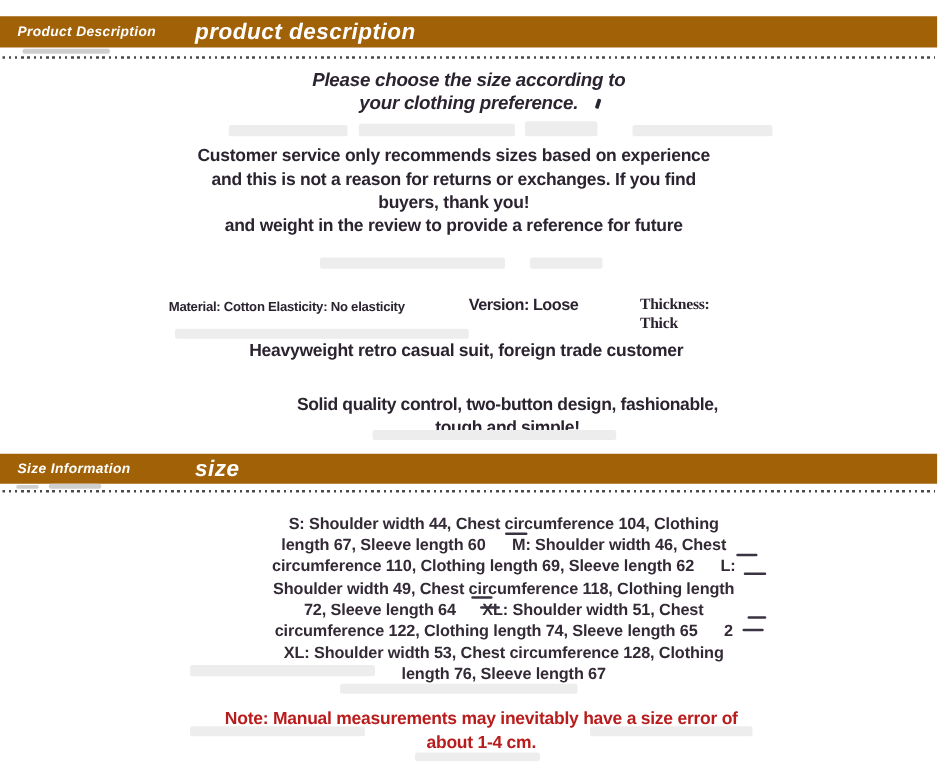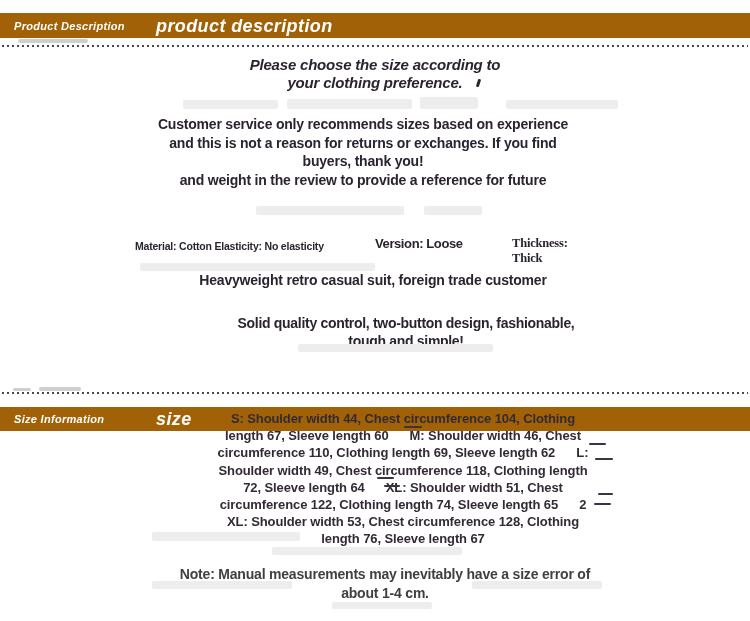--- a/index.html
+++ b/index.html
@@ -28,21 +28,21 @@
     background-image:repeating-linear-gradient(to right,#4a4a4a 0 2px,transparent 2px 5px);
   }
   
   .tblock{position:absolute;text-align:center;letter-spacing:-0.2px;}
   .tline{white-space:pre-wrap;}
   .heading{left:0;width:750px;top:56px;font-size:15px;line-height:18px;font-style:italic;}
   .policy{left:0;width:726px;top:115px;font-size:14px;line-height:18.5px;}
   .fabric{left:0;width:676px;top:272px;font-size:14px;line-height:17.5px;margin-left:35px;}
   .quality{left:60px;width:692px;top:315px;font-size:14px;line-height:17.5px;letter-spacing:-0.3px;}
   .measurements{left:30px;width:746px;top:410px;font-size:13px;line-height:17.2px;letter-spacing:-0.1px;color:#332a36;}
-  .note{left:20px;width:730px;top:565px;font-size:14px;line-height:18.5px;color:#404040;}
+  .note{left:20px;width:730px;top:565px;font-size:14px;line-height:18.5px;color:#b91c1c;}
   
   .attr{position:absolute;white-space:pre-wrap;}
   .attr-material{left:135px;top:240px;font-size:10.5px;letter-spacing:-0.2px;}
   .attr-version{left:375px;top:236px;font-size:13px;letter-spacing:-0.4px;}
   .attr-thickness{left:512px;top:236px;width:80px;font-size:12.5px;line-height:15px;letter-spacing:-0.2px;font-family:Liberation Serif, serif;}
   
   .ghost{position:absolute;background:#ededed;border-radius:2px;}
   .ghost.dark{background:#cfcfcf;}
   
   .dash{position:absolute;height:2px;background:#3a3342;border-radius:1px;}
@@ -91,21 +91,21 @@
     <div class="tline">Heavyweight retro casual suit, foreign trade customer</div>
   </div>
 
   <div class="tblock quality">
     <div class="tline">Solid quality control, two-button design, fashionable,</div>
     <div class="tline">tough and simple!</div>
   </div>
 
   <div class="ghost" style="left:298px;top:344px;width:195px;height:8px;"></div>
 
-  <header class="bar" style="top:363px;height:24px;margin-top:44px;">
+  <header class="bar" style="top:363px;height:24px;">
     <span class="bar-label">Size Information</span>
     <span class="bar-title">size</span>
   </header>
   <div class="ghost dark" style="left:13px;top:388px;width:18px;height:3px;"></div>
   <div class="ghost dark" style="left:39px;top:387px;width:42px;height:4px;"></div>
   <div class="dotted" style="top:392px;"></div>
 
   <div class="tblock measurements">
     <div class="tline">S: Shoulder width 44, Chest circumference 104, Clothing</div>
     <div class="tline">length 67, Sleeve length 60      M: Shoulder width 46, Chest</div>

